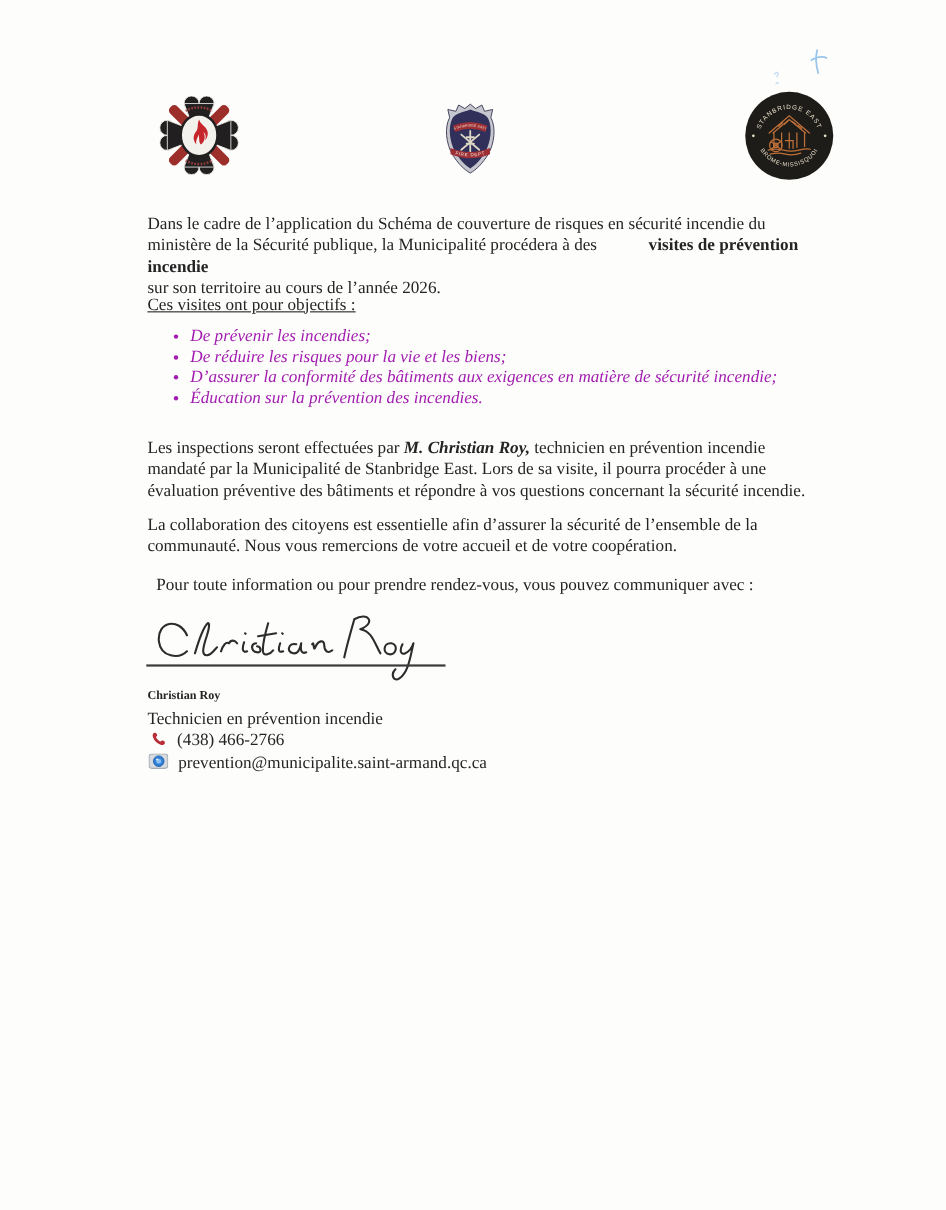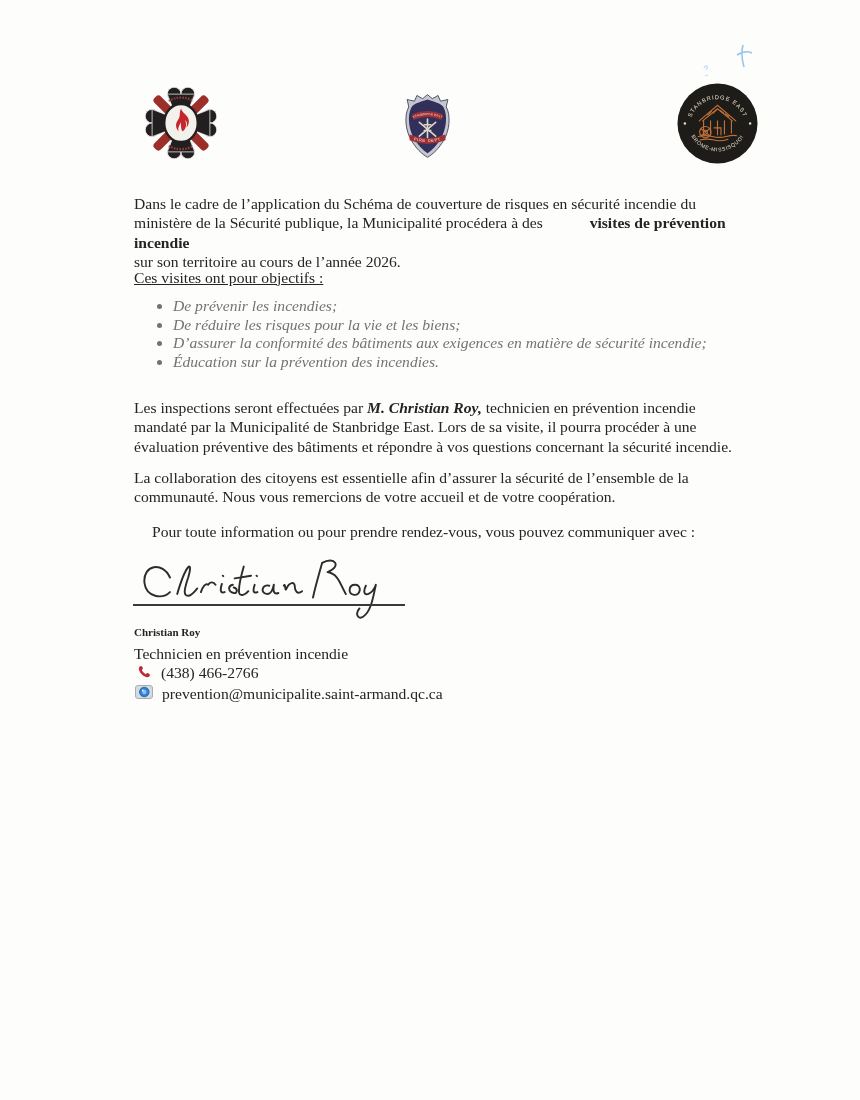--- a/index.html
+++ b/index.html
@@ -9,21 +9,21 @@
     font-family:"Liberation Serif","DejaVu Serif",serif;
     color:#242424;
   }
   .abs{position:absolute;}
   .para{font-size:15.6px;line-height:19.5px;width:625px;}
   .bold{font-weight:bold;margin-left:43px;}
   .bold-ital-ul{font-weight:bold;font-style:italic;}
   .underline{text-decoration:underline;}
   .objectives{margin:0;padding:0 0 0 39px;list-style:disc outside;}
   .objectives li{
-    font-size:15.6px;line-height:18.6px;font-style:italic;color:#737373;
+    font-size:15.6px;line-height:18.6px;font-style:italic;color:#a21caf;
   }
   .sig-line{background:#3a3a3a;height:1.8px;}
   .contact-name{font-size:11px;font-weight:bold;}
   .contact-title{font-size:15.6px;}
   .contact-row{display:flex;gap:9px;font-size:15.6px;}
   .logo-box{display:block;}
 </style>
 </head>
 <body>
 
@@ -133,21 +133,21 @@
     <span>Les inspections seront effectuées par </span><span class="bold-ital-ul">M. Christian Roy,</span><span> technicien en prévention incendie</span><br>
     <span>mandaté par la Municipalité de Stanbridge East. Lors de sa visite, il pourra procéder à une</span><br>
     <span>évaluation préventive des bâtiments et répondre à vos questions concernant la sécurité incendie.</span>
   </p>
 
   <p class="abs para" style="left:134px;top:452px">
     <span>La collaboration des citoyens est essentielle afin d’assurer la sécurité de l’ensemble de la</span><br>
     <span>communauté. Nous vous remercions de votre accueil et de votre coopération.</span>
   </p>
 
-  <p class="abs para" style="left:152px;top:506px">
+  <p class="abs para" style="left:142px;top:506px">
     <span>Pour toute information ou pour prendre rendez-vous, vous pouvez communiquer avec :</span>
   </p>
 
   <svg class="abs" style="left:127px;top:552px" width="290" height="82" viewBox="0 0 300 90" role="img" aria-label="Christian Roy">
     <path fill="none" stroke="#2c2c2c" stroke-width="2.1" stroke-linecap="round" stroke-linejoin="round" d="M38,28 C30,10 8,14 10,34 C12,50 30,52 38,44
          M46,46 C56,12 64,8 58,28 C54,40 52,48 58,48 C62,48 66,42 68,40
          M72,44 C74,38 77,34 80,36 C82,32 86,33 88,36
          M95,35 C93,41 93,46 98,44 M96,26 L96.5,26.5
          M107,36 C101,37 102,44 108,45 C112,46 113,40 108,39
          M119,16 C115,30 113,40 114,45 C115,49 121,47 124,43 M109,29 L127,26

